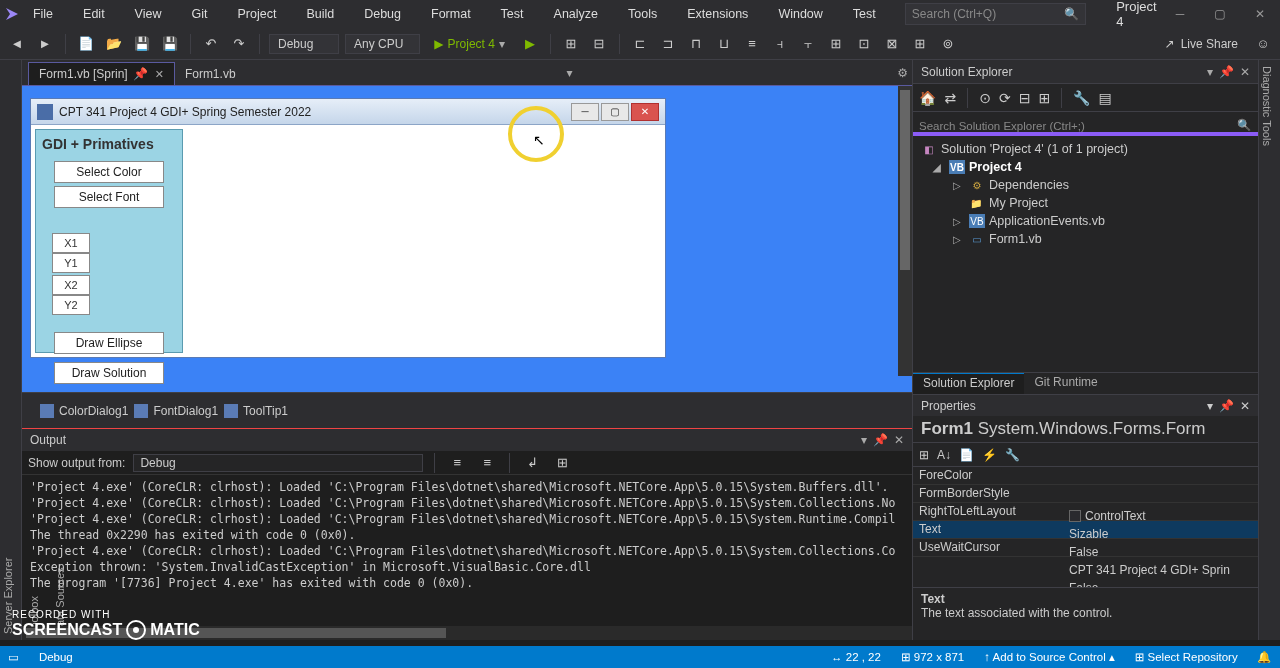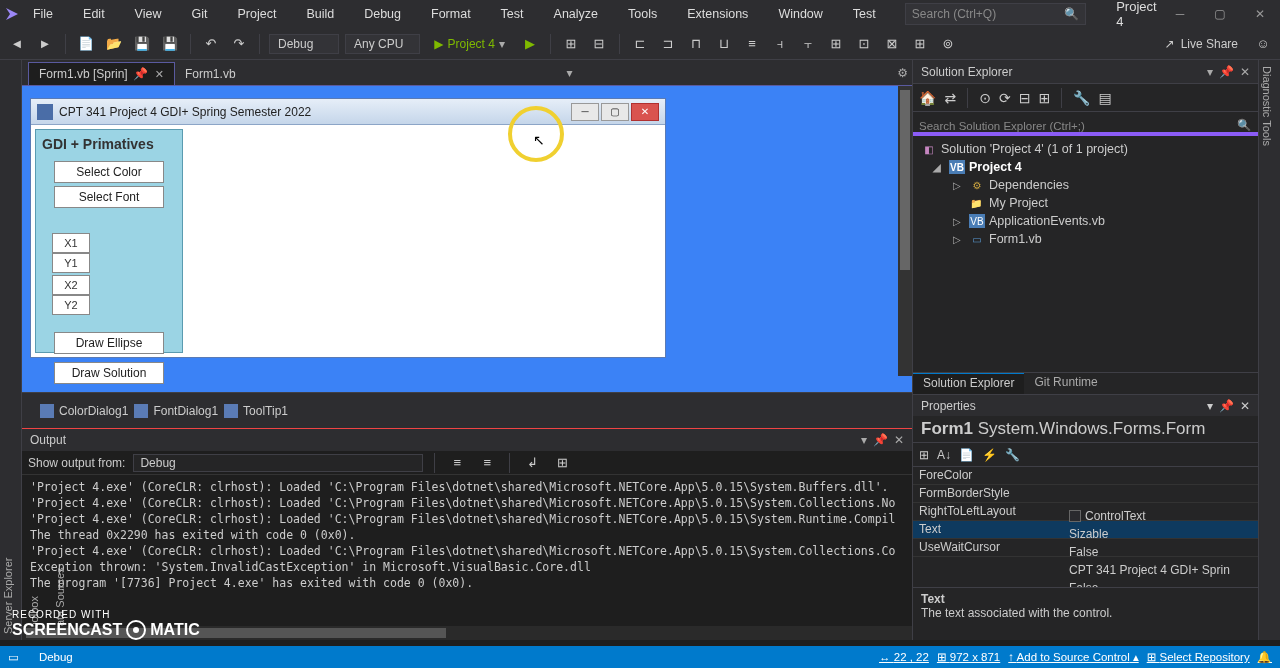--- a/index.html
+++ b/index.html
@@ -102,21 +102,21 @@
 .props-grid { flex: 1; overflow: hidden; }
 .prop-row { display: flex; border-bottom: 1px solid #333; font-size: 12px; height: 18px; }
 .prop-name { width: 150px; padding: 1px 6px; color: #ccc; }
 .prop-val { flex: 1; padding: 1px 6px; color: #ccc; display: flex; align-items: center; gap: 4px; margin-top: 48px; }
 .prop-row.highlight { background: #0e3a5f; }
 .colorbox { width: 12px; height: 12px; background: #2a2a2e; border: 1px solid #666; }
 .props-desc { border-top: 1px solid #3f3f46; padding: 4px 8px 20px; font-size: 12px; }
 .props-desc b { font-weight: bold; }
 
 .statusbar { position: absolute; bottom: 0; left: 0; right: 0; height: 22px; background: #007acc; color: #fff; display: flex; align-items: center; padding: 0 8px; font-size: 11.5px; gap: 20px; }
-.statusbar .right { margin-left: auto; display: flex; gap: 8px; align-items: center; text-decoration: underline; }
+.statusbar .right { margin-left: auto; display: flex; gap: 20px; align-items: center; }
 
 .recorder { position: absolute; left: 12px; bottom: 28px; color: #fff; font-family: Arial; }
 .recorder .small { font-size: 10px; letter-spacing: 1px; }
 .recorder .brand { font-size: 16px; font-weight: 600; display: flex; align-items: center; gap: 4px; }
 .recorder .circle { width: 20px; height: 20px; border: 2px solid #fff; border-radius: 50%; display: inline-flex; align-items: center; justify-content: center; }
 .recorder .dot { width: 6px; height: 6px; background: #fff; border-radius: 50%; }
 </style>
 </head>
 <body>
 

